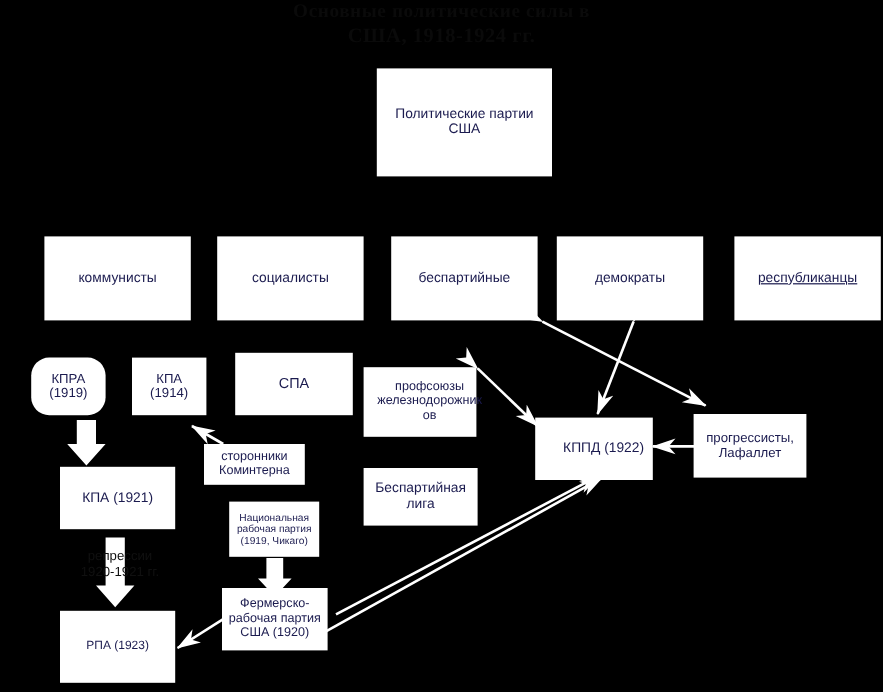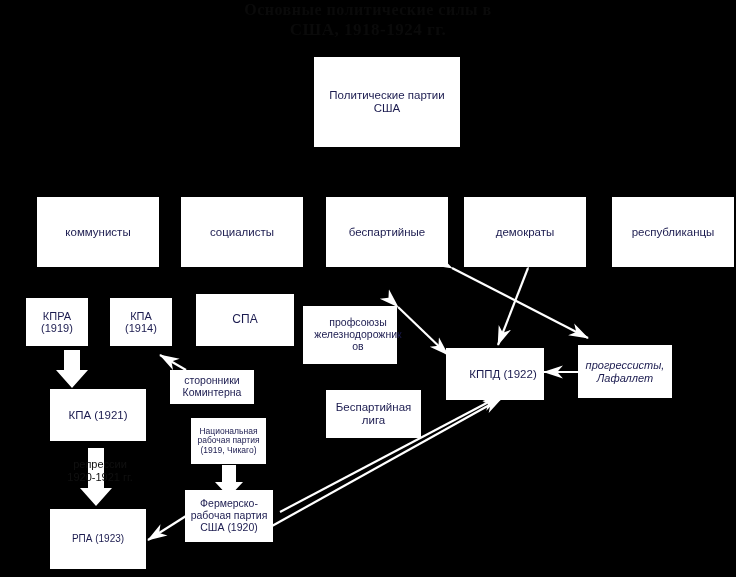--- a/index.html
+++ b/index.html
@@ -82,52 +82,52 @@
   </div>
   <div class="box" style="left:181px;top:197px;width:122px;height:70px;font-size:11.5px;">
     <span>социалисты</span>
   </div>
   <div class="box" style="left:326px;top:197px;width:122px;height:70px;font-size:11.5px;">
     <span>беспартийные</span>
   </div>
   <div class="box" style="left:464px;top:197px;width:122px;height:70px;font-size:11.5px;">
     <span>демократы</span>
   </div>
-  <div class="box" style="left:612px;top:197px;width:122px;height:70px;font-size:11.5px;">
+  <div class="box" style="left:612px;top:197px;width:122px;height:70px;font-size:11.5px;text-decoration:underline;">
     <span>республиканцы</span>
   </div>
 
-  <div class="box" style="left:26px;top:298px;width:62px;height:48px;font-size:11px;white-space:pre-line;">
+  <div class="box" style="left:26px;top:298px;width:62px;height:48px;font-size:11px;white-space:pre-line;border-radius:15px;">
     <span>КПРА
 (1919)</span>
   </div>
   <div class="box" style="left:110px;top:298px;width:62px;height:48px;font-size:11px;white-space:pre-line;">
     <span>КПА
 (1914)</span>
   </div>
   <div class="box" style="left:196px;top:294px;width:98px;height:52px;font-size:12px;">
     <span>СПА</span>
   </div>
   <div class="box" style="left:303px;top:306px;width:94px;height:58px;font-size:10.5px;padding-left:16px;">
     <span>профсоюзы железнодорожник ов</span>
   </div>
   <div class="box" style="left:446px;top:348px;width:98px;height:52px;font-size:11.5px;padding-left:16px;">
     <span>КППД (1922)</span>
   </div>
-  <div class="box" style="left:578px;top:345px;width:94px;height:53px;font-size:11px;font-style:italic;">
+  <div class="box" style="left:578px;top:345px;width:94px;height:53px;font-size:11px;">
     <span>прогрессисты, Лафаллет</span>
   </div>
 
   <div class="box" style="left:170px;top:370px;width:84px;height:34px;font-size:10.5px;">
     <span>сторонники Коминтерна</span>
   </div>
   <div class="box" style="left:50px;top:389px;width:96px;height:52px;font-size:11.5px;">
     <span>КПА (1921)</span>
   </div>
-  <div class="box" style="left:303px;top:390px;width:95px;height:48px;font-size:11.5px;margin-left:23px;">
+  <div class="box" style="left:303px;top:390px;width:95px;height:48px;font-size:11.5px;">
     <span>Беспартийная лига</span>
   </div>
   <div class="box" style="left:191px;top:418px;width:75px;height:46px;font-size:8.5px;">
     <span>Национальная рабочая партия (1919, Чикаго)</span>
   </div>
   <div class="box" style="left:185px;top:490px;width:88px;height:52px;font-size:10.5px;">
     <span>Фермерско-рабочая партия США (1920)</span>
   </div>
   <div class="box" style="left:50px;top:509px;width:96px;height:60px;font-size:10px;">
     <span>РПА (1923)</span>

